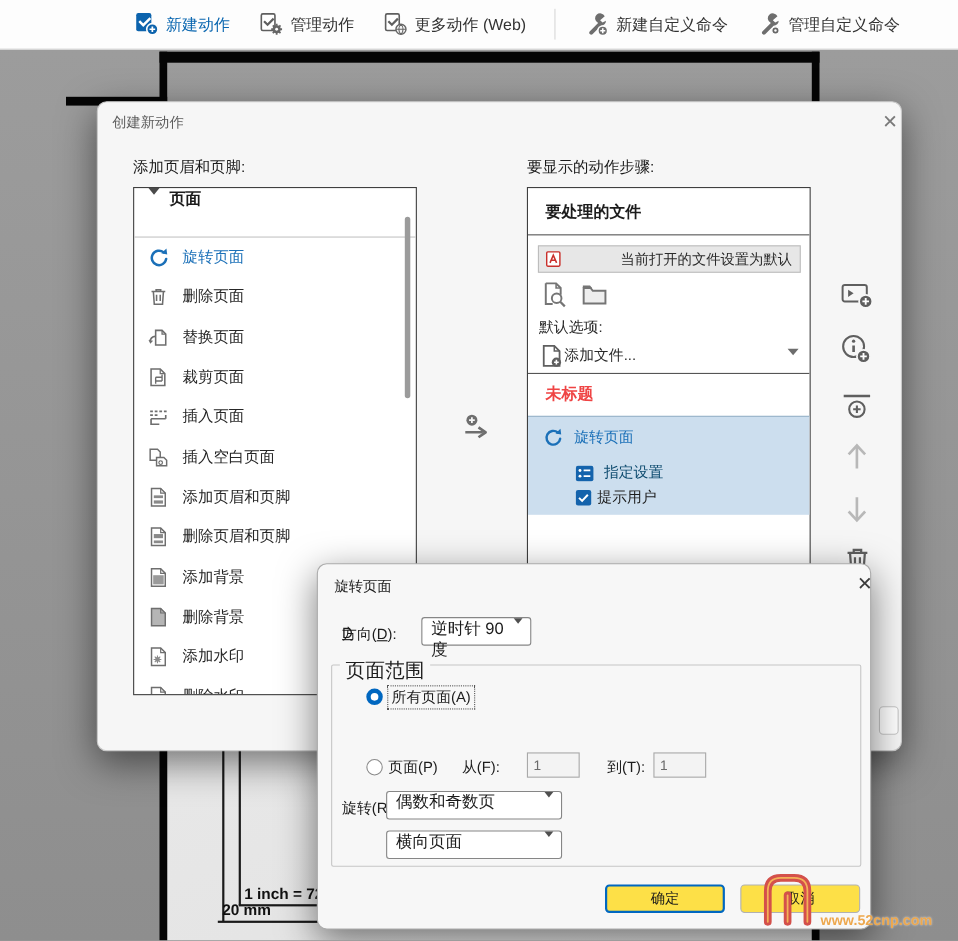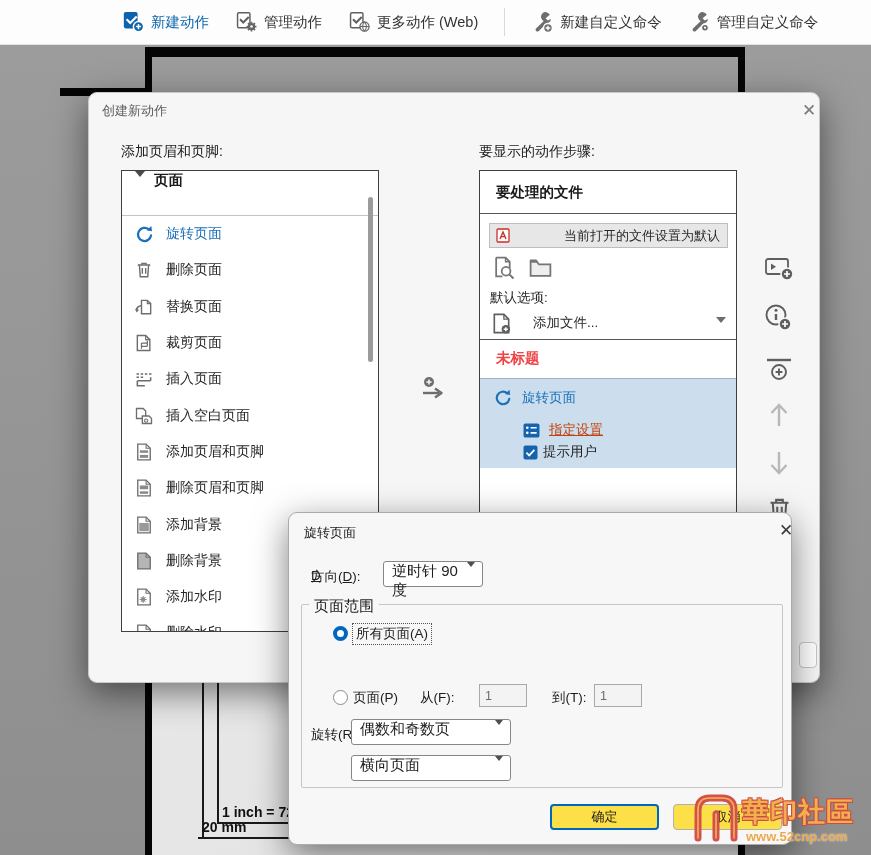--- a/index.html
+++ b/index.html
@@ -54,52 +54,52 @@
 
   .stepsbox { position:absolute; left:390px; top:77px; width:258px; height:463px; background:#fff;
               border:1px solid #3f3f3f; overflow:hidden; }
   .steps-head { height:43px; display:flex; align-items:center; padding-left:16px;
                 border-bottom:1px solid #555; font-size:14.5px; font-weight:bold; color:#1c1c1c; }
   .def-bar { position:absolute; left:9px; top:52px; width:239px; height:25px; background:#e7e7e7;
              border:1px solid #bdbdbd; display:flex; align-items:center; gap:6px; padding-left:6px; }
   .def-bar .txt { font-size:13px; color:#2a2a2a; white-space:nowrap;margin-left:48px; }
   .src-icons { position:absolute; left:12px; top:84px; display:flex; gap:11px; }
   .def-opt { position:absolute; left:10px; top:118px; font-size:13.5px; color:#2a2a2a; }
-  .addfile-row { position:absolute; left:10px; top:138px; width:238px; height:28px; display:flex; align-items:center; gap:20px; }
+  .addfile-row { position:absolute; left:10px; top:138px; width:238px; height:28px; display:flex; align-items:center; gap:0; }
   .addfile-row .txt { font-size:13.5px; color:#2a2a2a; }
   .addfile-chev { position:absolute; right:10px; top:146px; width:0; height:0;
                   border-left:5px solid transparent; border-right:5px solid transparent; border-top:6px solid #6d6d6d; }
   .steps-div { position:absolute; left:0; top:168px; width:100%; height:1px; background:#555; }
   .untitled { position:absolute; left:16px; top:178px; font-size:14.5px; font-weight:bold; color:#ef4444; }
   .sel-block { position:absolute; left:0; top:207px; width:100%; height:90px; background:#ccdeee; border-top:1px solid #9ab4c9; }
   .sb-row1 { position:absolute; left:13px; top:9px; display:flex; align-items:center; gap:9px; }
   .sb-row1 .txt { font-size:13.5px; color:#1b70b8; }
   .sb-row2 { position:absolute; left:43px; top:42px; display:flex; align-items:center; gap:9px; }
-  .sb-row2 .txt { font-size:13.5px; color:#c2410c;text-decoration:underline; }
+  .sb-row2 .txt { font-size:13.5px; color:#0c4a6e; }
   .sb-row3 { position:absolute; left:43px; top:64px; display:flex; align-items:center; gap:5px; }
   .sb-row3 .txt { font-size:13.5px; color:#1c1c1c; }
 
   .side-col { position:absolute; left:672px; top:80px; width:36px; }
   .side-ic { position:absolute; left:0; width:36px; display:flex; justify-content:center; }
   .hidden-btn { position:absolute; left:710px; top:549px; width:18px; height:26px; background:#fff;
                 border:1px solid #c6c6c6; border-radius:4px; }
 
   
   #rotate-dialog { left:288px; top:512px; width:504px; height:333px; z-index:20; background:#f7f7f7; border:1px solid #ababab; }
   #rotate-dialog .dlg-title { left:15px; top:11px; font-size:13px; color:#1a1a1a; }
   #rotate-dialog .dlg-close { left:490px; top:9px; color:#3c3c3c; }
   .fld-label { position:absolute; font-size:13.5px; color:#1c1c1c; white-space:nowrap; }
   .u { text-decoration:underline; }
   .select { position:absolute; background:#fff; border:1px solid #868686; border-radius:3px;
             display:flex; align-items:flex-start; justify-content:space-between; padding:0 7px 0 8px;
             font-size:15px; color:#1c1c1c; }
   .select .chev { width:0; height:0; border-left:4.5px solid transparent; border-right:4.5px solid transparent;
                   border-top:5.5px solid #4f4f4f; margin-left:6px; }
   .groupbox { position:absolute; left:12px; top:91px; width:482px; height:184px; border:1px solid #c6c6c6; border-radius:2px; }
-  .group-lbl { position:absolute; left:20px; top:84px; background:#f7f7f7; padding:0 5px; font-size:15px; color:#1c1c1c; }
+  .group-lbl { position:absolute; left:20px; top:84px; background:#f7f7f7; padding:0 5px; font-size:18px; color:#1c1c1c; }
   .radio { position:absolute; width:15px; height:15px; border-radius:50%; background:#fff; }
   .radio.on { border:4.5px solid #0067c0; }
   .radio.off { border:1px solid #8a8a8a; }
   .focus-lbl { outline:1px dotted #555; padding:1px 3px; }
   .tinput { position:absolute; width:48px; height:23px; border:1px solid #a9a9a9; background:#f3f3f3;
             font-size:12.5px; color:#6b6b6b; padding-left:5px; font-family:"Liberation Sans",sans-serif; }
   .btn { position:absolute; width:109px; height:26px; background:#fde047; border-radius:4px;
          font-size:13px; color:#1a1a1a; display:flex; align-items:center; justify-content:center; cursor:default; }
   .btn.primary { border:2px solid #0067c0; }
   .btn.plain { border:1px solid #b1b1b1; }
@@ -519,17 +519,16 @@
     <svg width="52" height="56" viewBox="0 0 52 56">
       <g stroke="#d4504b" stroke-width="7" fill="none" stroke-linecap="round">
         <path d="M8 50 V22 Q8 10 20 10 H32 Q44 10 44 22 V50"></path>
         <path d="M26 26 V50"></path>
       </g>
       <g stroke="#f4b257" stroke-width="1.6" fill="none" stroke-linecap="round">
         <path d="M8 50 V22 Q8 10 20 10 H32 Q44 10 44 22 V50"></path>
         <path d="M26 26 V50"></path>
       </g>
     </svg>
-    <div class="wm-title">華印社區</div>
     <div class="wm-url">www.52cnp.com</div>
   </div>
 
 </div>
 
 </body></html>

